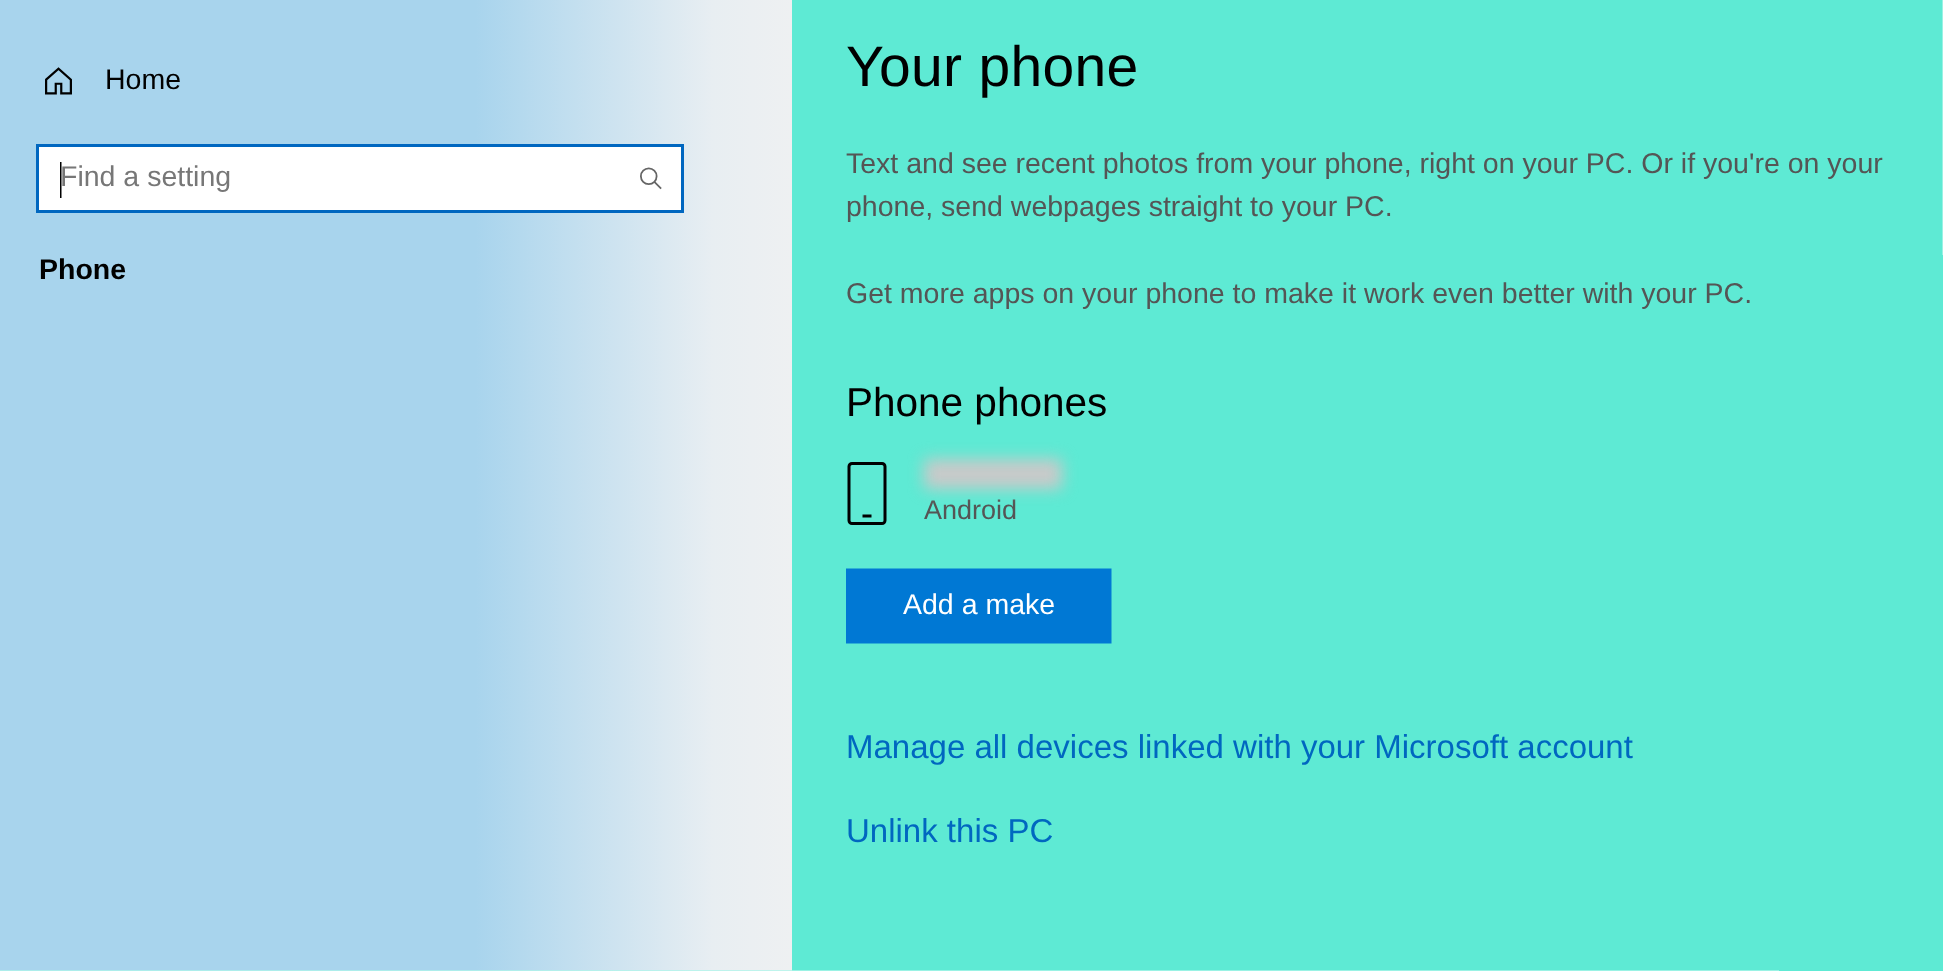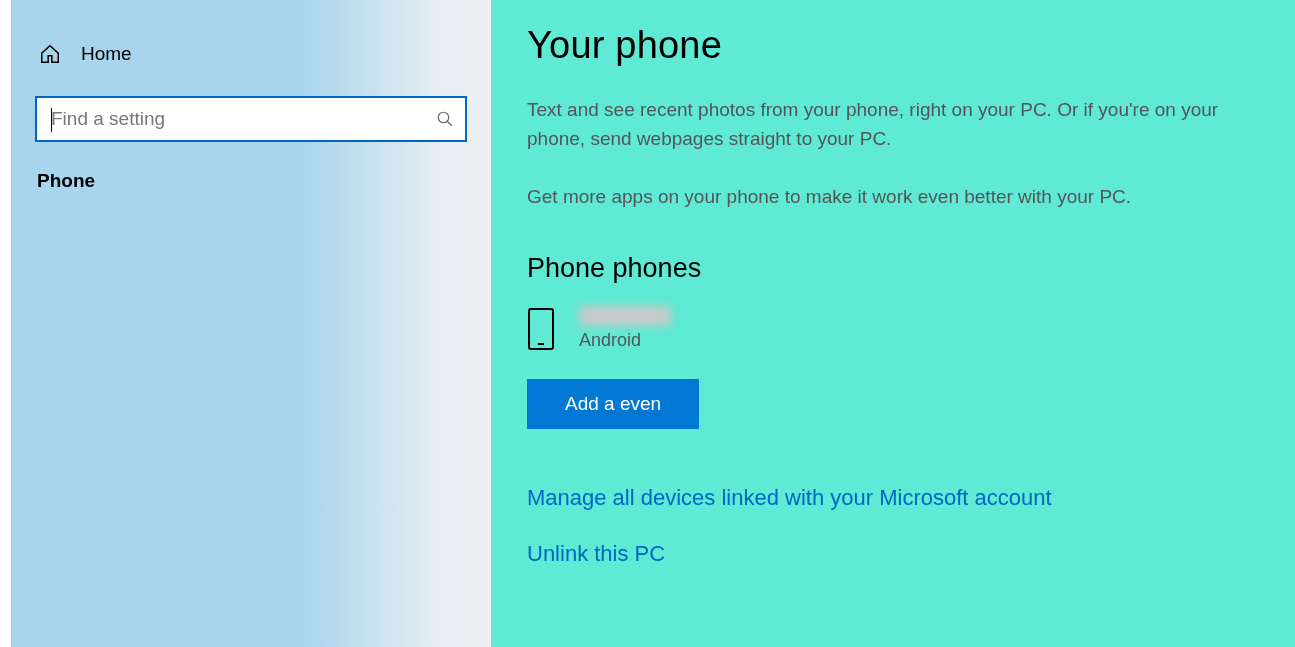--- a/index.html
+++ b/index.html
@@ -9,25 +9,24 @@
       font-family: "Segoe UI", -apple-system, sans-serif;
     }
     body {
       width: 1295px;
       height: 647px;
       display: flex;
       overflow: hidden;
       background: #fff;
     }
     .sidebar {
-      width: 480px;
+      width: 528px;
       height: 100%;
       background: linear-gradient(to right, #a8d4ed 0%, #a8d4ed 60%, #e8eef2 90%, #eef0f2 100%);
       padding: 36px 0 0 0;
-      margin-left: 11px;
     }
     .home-nav {
       display: flex;
       align-items: center;
       gap: 20px;
       padding: 0 0 0 28px;
       height: 36px;
       cursor: pointer;
       margin-bottom: 24px;
     }
@@ -212,17 +211,17 @@
         <rect x="2" y="2" width="24" height="40" rx="2"></rect>
         <line x1="11" y1="37" x2="17" y2="37"></line>
       </svg>
     </span>
     <div class="phone-details">
       <div class="phone-name-blur"></div>
       <div class="phone-type">Android</div>
     </div>
   </div>
 
-  <button class="btn-primary">Add a even</button>
+  <button class="btn-primary">Add a make</button>
 
   <a class="link">Manage all devices linked with your Microsoft account</a>
   <a class="link">Unlink this PC</a>
 </div>
 
 </body></html>

